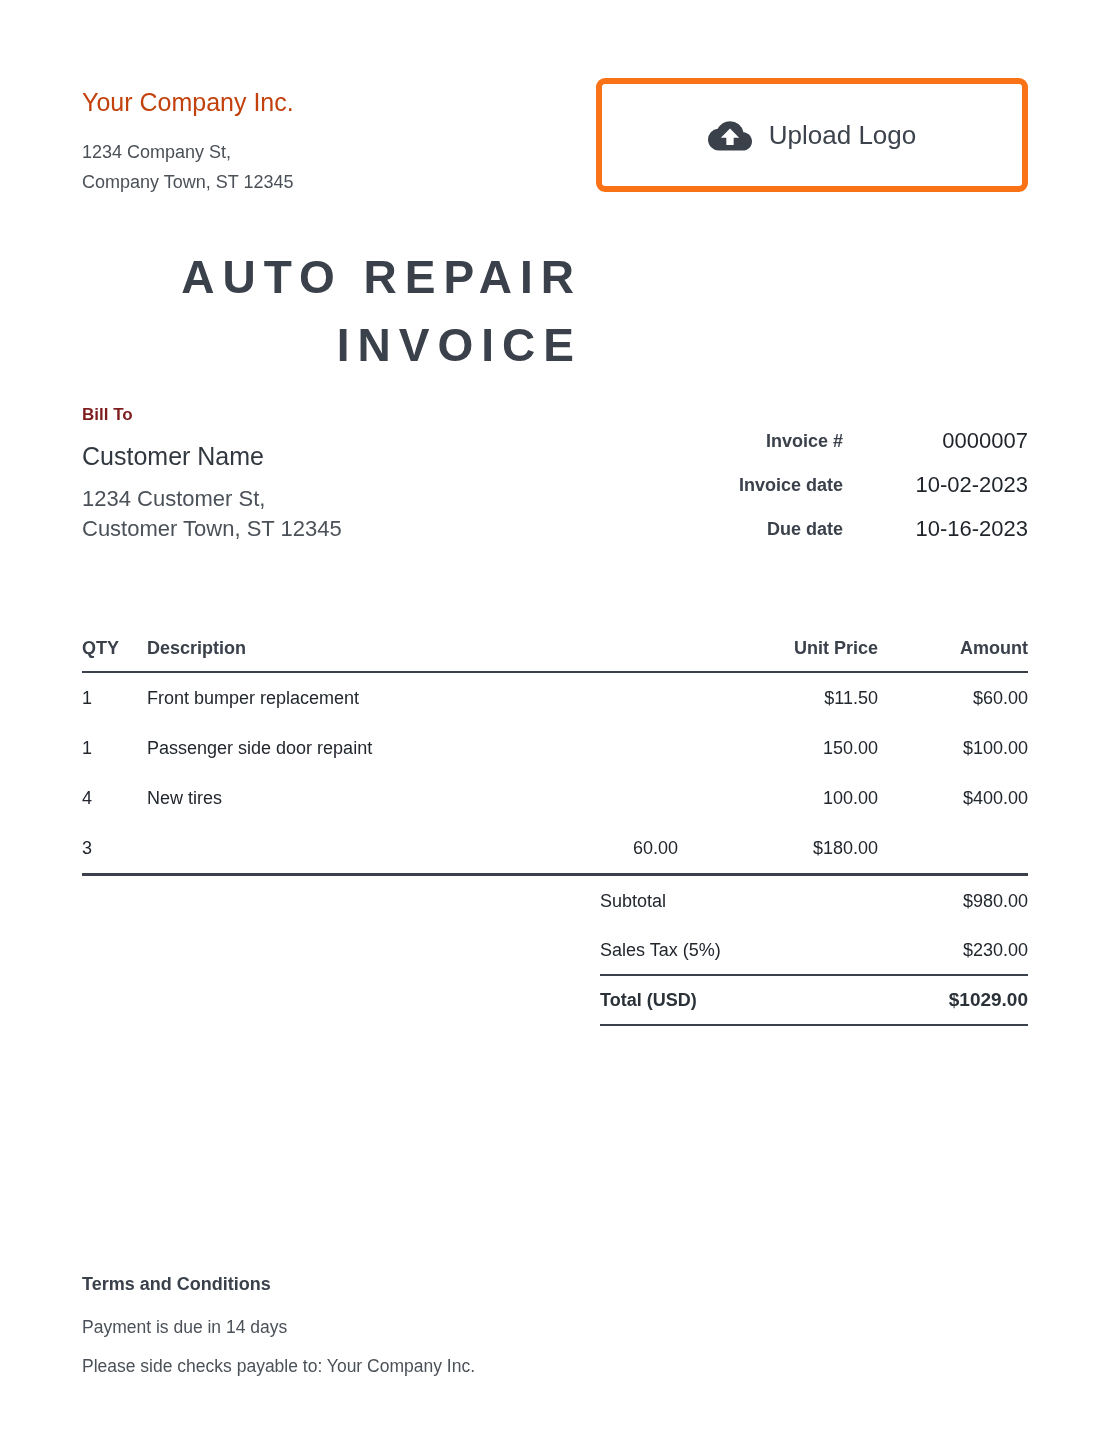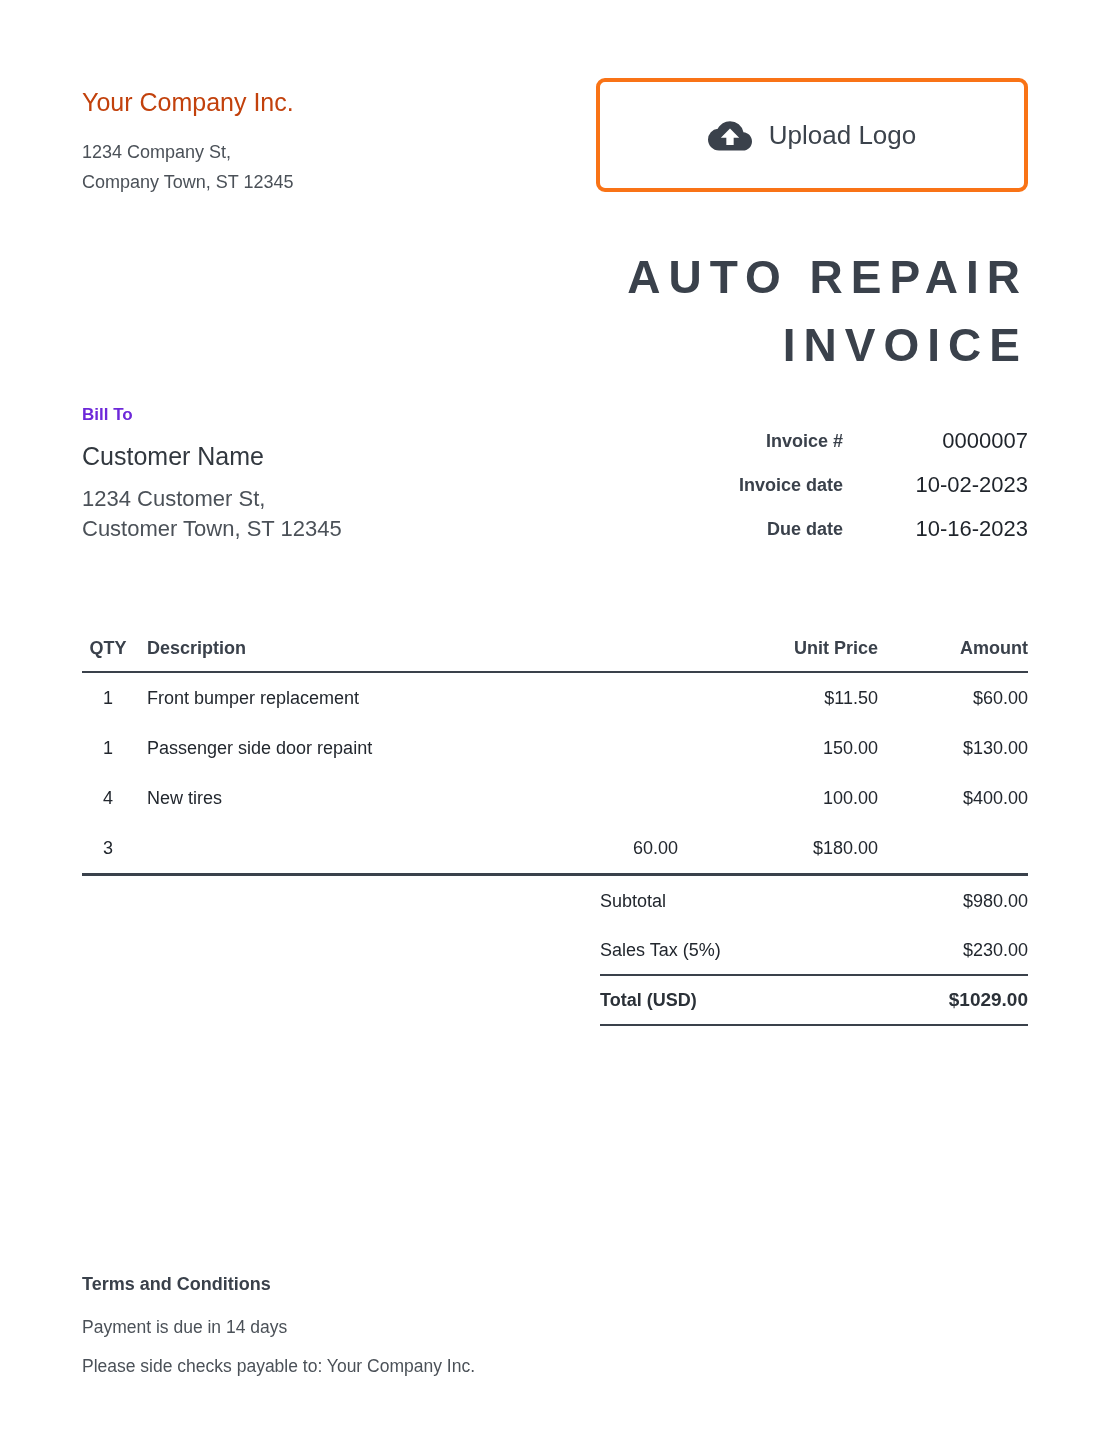--- a/index.html
+++ b/index.html
@@ -14,42 +14,42 @@
   .page { padding: 78px 82px 0 82px; }
 
   
   .header { display: flex; justify-content: space-between; align-items: flex-start; }
   .company { padding-top: 10px; }
   .company-name { font-size: 25px; color: #c2410c; }
   .company-address { margin-top: 20px; font-size: 18px; line-height: 30px; color: #4b5158; }
 
   .upload-btn {
     width: 432px; height: 114px;
-    border: 4px solid #f97316; border-radius: 9px;
+    border: 6px solid #f97316; border-radius: 9px;
     background: #ffffff;
     display: flex; align-items: center; justify-content: center;
     gap: 17px; cursor: pointer;
   }
   .upload-btn .cloud { width: 44px; height: 32px; display: block; }
   .upload-label { font-size: 26px; color: #3c434c; }
 
   
-  .title-wrap { margin-top: 46px; display: flex; justify-content: flex-end; }
+  .title-wrap { margin-top: 46px; display: flex; }
   .doc-title {
     width: 500px;
     text-align: right;
     font-size: 46px; font-weight: 700;
     letter-spacing: 8px;
     line-height: 68px;
     color: #3a414b;
   }
 
   
   .info { margin-top: 26px; display: flex; justify-content: space-between; }
-  .billto-heading { font-size: 17px; font-weight: 700; color: #6d28d9; }
+  .billto-heading { font-size: 17px; font-weight: 700; color: #7f1d1d; }
   .customer-name { margin-top: 17px; font-size: 25px; color: #32383f; }
   .customer-address { margin-top: 13px; font-size: 22px; line-height: 30px; color: #4b5158; }
 
   .meta { width: 432px; margin-top: 14px; }
   .meta-row { display: grid; grid-template-columns: 1fr 185px; height: 44px; align-items: center; }
   .meta-label { text-align: right; font-size: 18px; font-weight: 700; color: #3a414b; }
   .meta-value { text-align: right; font-size: 22px; color: #1f242b; }
 
   
   .items { margin-top: 74px; }
@@ -58,21 +58,21 @@
     height: 48px; align-items: center;
     border-bottom: 2px solid #3a414b;
     font-size: 18px; font-weight: 700; color: #3a414b;
   }
   .tbody { border-bottom: 3px solid #3a414b; }
   .trow {
     display: grid; grid-template-columns: 52px 1fr 200px 150px;
     height: 50px; align-items: center;
     font-size: 18px; color: #22272e;
   }
-  .c-qty { text-align: center; }
+  .c-qty { text-align: left; }
   .c-desc { text-align: left; padding-left: 13px; }
   .c-unit { text-align: right; }
   .c-amt { text-align: right; }
 
   
   .summary { width: 428px; margin-left: auto; }
   .sum-row {
     display: flex; justify-content: space-between; align-items: center;
     height: 50px; font-size: 18px; color: #22272e;
   }
@@ -151,21 +151,21 @@
       <div class="trow">
         <div class="c-qty">1</div>
         <div class="c-desc">Front bumper replacement</div>
         <div class="c-unit">$11.50</div>
         <div class="c-amt">$60.00</div>
       </div>
       <div class="trow">
         <div class="c-qty">1</div>
         <div class="c-desc">Passenger side door repaint</div>
         <div class="c-unit">150.00</div>
-        <div class="c-amt">$130.00</div>
+        <div class="c-amt">$100.00</div>
       </div>
       <div class="trow">
         <div class="c-qty">4</div>
         <div class="c-desc">New tires</div>
         <div class="c-unit">100.00</div>
         <div class="c-amt">$400.00</div>
       </div>
       <div class="trow">
         <div class="c-qty">3</div>
         <div class="c-unit">60.00</div>

